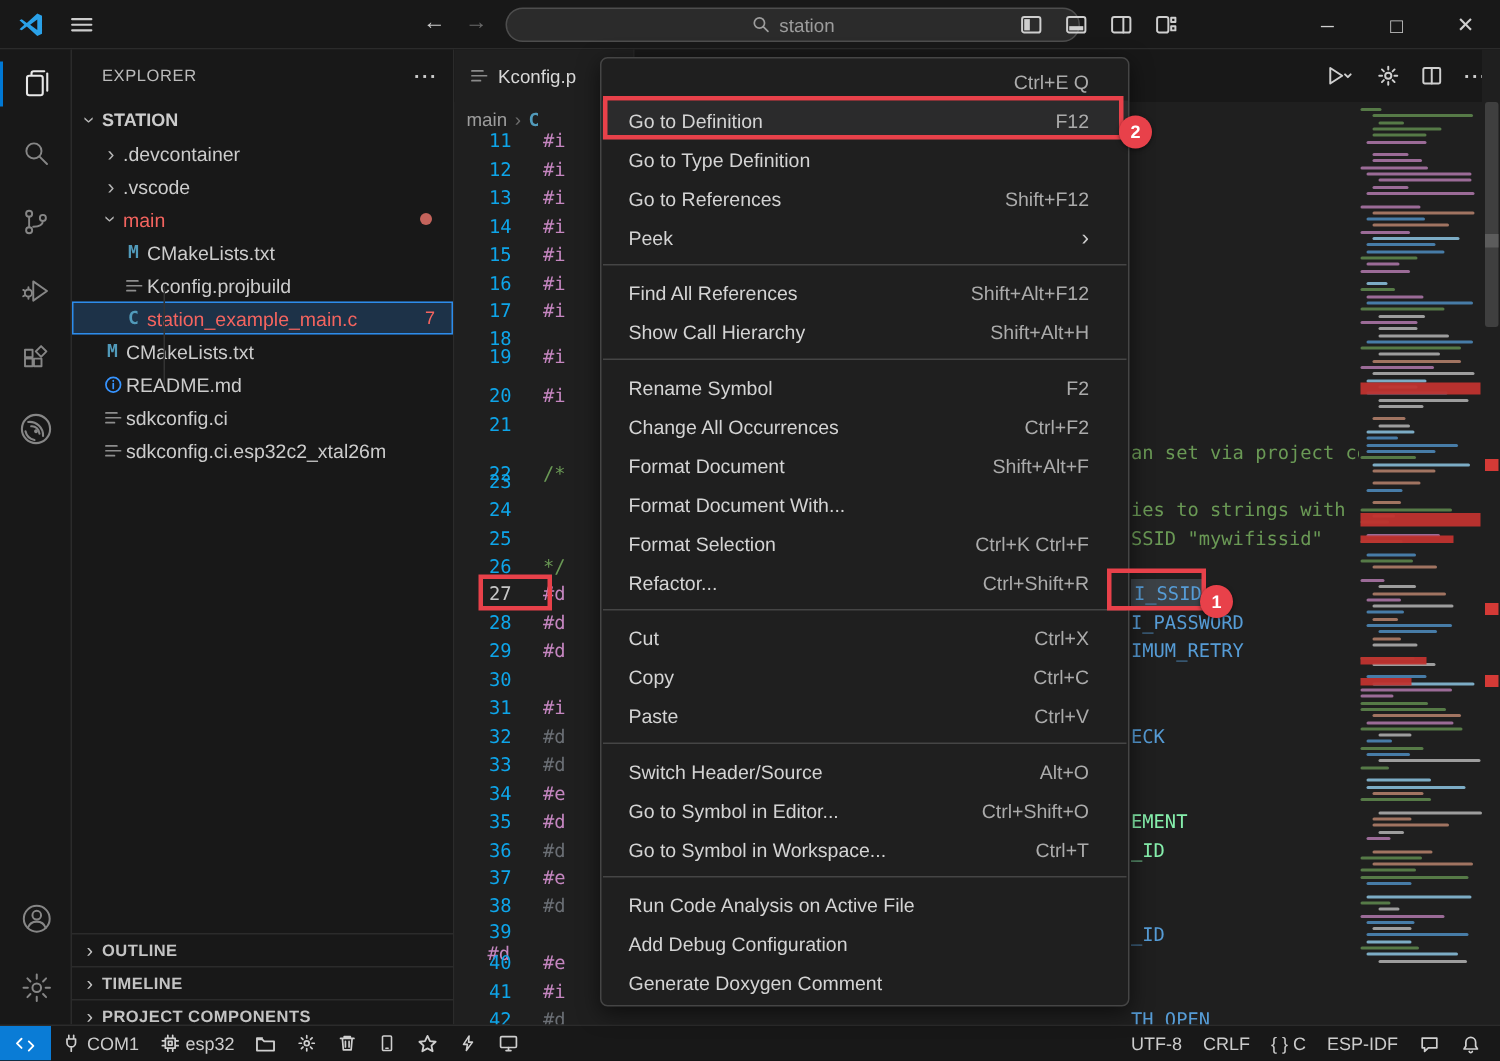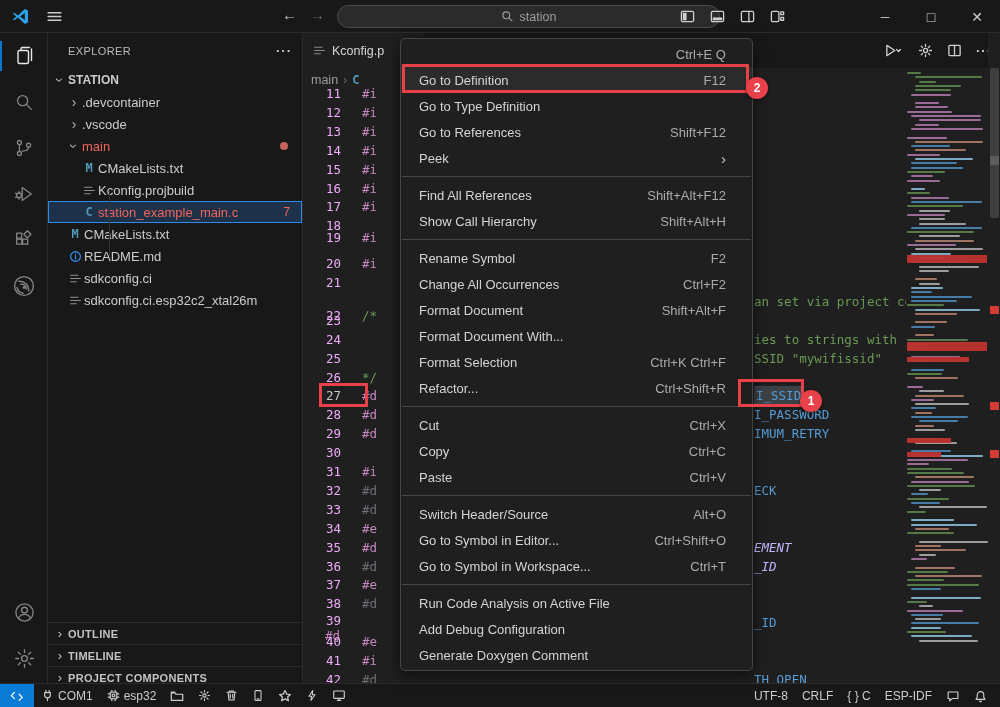--- a/index.html
+++ b/index.html
@@ -57,25 +57,25 @@
   #editor { position:absolute; left:303px; top:33px; width:697px; height:650px; background:#1f1f1f; }
   #tabbar { position:absolute; left:0; top:0; width:100%; height:35px; background:#181818; }
   #tab-active { position:absolute; left:0; top:0; height:35px; width:120px; background:#1f1f1f; border-right:1px solid #252525;
     display:flex; align-items:center; gap:6px; padding:0 10px; color:#d7d7d7; font-size:12.5px; cursor:pointer;}
   #editor-actions { position:absolute; right:8px; top:0; height:35px; display:flex; align-items:center; gap:14px; color:#cfcfcf; }
   #breadcrumb { position:absolute; left:8px; top:37px; height:20px; display:flex; align-items:center; gap:5px; font-size:12.5px; color:#9d9d9d; }
   #breadcrumb .bc-sep { color:#6e6e6e; }
   #breadcrumb .bc-file { color:#519aba; font-weight:bold; font-family:"DejaVu Sans Mono",monospace; font-size:12px;}
   #code { position:absolute; left:0; top:0; width:697px; height:650px; font-family:"DejaVu Sans Mono",monospace; font-size:12.5px; }
   .cline { position:absolute; left:0; height:19px; display:flex; align-items:center; }
-  .gut { width:59px; text-align:right; padding-right:21px; color:#f0abfc; flex:none; }
+  .gut { width:59px; text-align:right; padding-right:21px; color:#0ea5e9; flex:none; }
   .gut.active { color:#c6c6c6; }
   .ltxt { white-space:pre; }
   .tok-pre { color:#C586C0; } .tok-dim { color:#6b6f75; } .tok-com { color:#6A9955; } .tok-blue { color:#569CD6; }
-  .tok-blue.dim2 { color:#c4b5fd;font-style:italic; }
+  .tok-blue.dim2 { color:#86efac; }
   .rfrag { position:absolute; width:152px; height:19px; overflow:hidden; white-space:pre; font-family:"DejaVu Sans Mono",monospace; font-size:12.5px; display:flex; align-items:center;}
   .selword { background:#3c4146; padding:16px 2px; }
 
   
   #minimap { position:absolute; left:905px; top:66px; width:83px; height:600px; overflow:hidden; }
   .mrow { position:absolute; height:2px; border-radius:1px; opacity:.75; }
   .mred { position:absolute; background:#c0332f; opacity:.95; }
   #ruler { position:absolute; left:988px; top:33px; width:12px; height:650px; background:#1f1f1f; }
   #sb-thumb { position:absolute; left:990px; top:68px; width:9px; height:150px; background:#3f3f3f; border-radius:2px;}
   #sb-band { position:absolute; left:990px; top:156px; width:9px; height:9px; background:#5c5c5c; }

